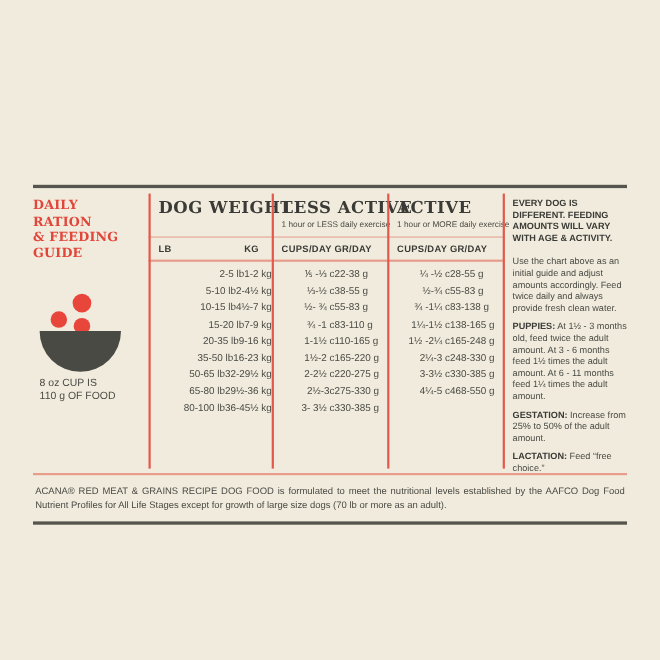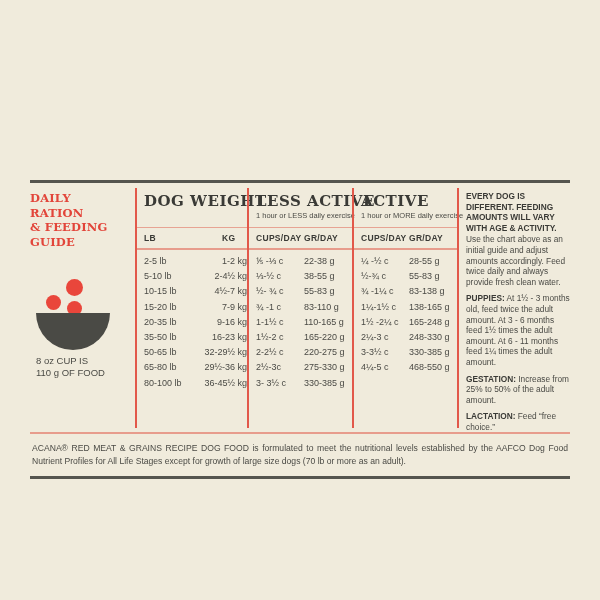--- a/index.html
+++ b/index.html
@@ -11,21 +11,21 @@
     height: 600px;
     background: #f0ebdc;
     font-family: "Liberation Sans", sans-serif;
     color: #3a3a36;
     overflow: hidden;
   }
 
   .panel {
     position: absolute;
     left: 30px;
-    top: 180px;
+    top: 168px;
     width: 540px;
   }
 
   .rule-dark {
     height: 3px;
     background: #55554e;
     width: 100%;
   }
   .rule-salmon {
     height: 2px;
@@ -126,40 +126,40 @@
   .sub-head span { display: block; }
   .sub-head .sh1 { width: 52px; }
   .rows { padding: 4px 0 5px 9px; }
   .row {
     display: flex;
     font-size: 9px;
     line-height: 15.2px;
     color: #4a4a45;
     white-space: nowrap;
   }
-  .row .v1 { width: 52px; }
+  .row .v1 { width: 52px; text-align: right; }
 
   
   .c2 .sub-head .sh1, .c2 .row .v1 { width: 78px; }
   .c3 .sub-head .sh1, .c3 .row .v1 { width: 48px; }
   .c4 .sub-head .sh1, .c4 .row .v1 { width: 48px; }
 
   
   .c5 { padding: 8px 0 0 9px; }
   .note-strong {
     font-size: 8.3px;
     font-weight: bold;
     line-height: 10.6px;
     color: #3a3a36;
   }
   .note-body {
     font-size: 8.3px;
     line-height: 10.6px;
     color: #4a4a45;
-    margin-top: 1px;
+    margin-top: 11px;
   }
   .note-blk {
     font-size: 8.3px;
     line-height: 10.6px;
     color: #4a4a45;
     margin-top: 6px;
   }
   .note-blk b { color: #3a3a36; }
 
   

